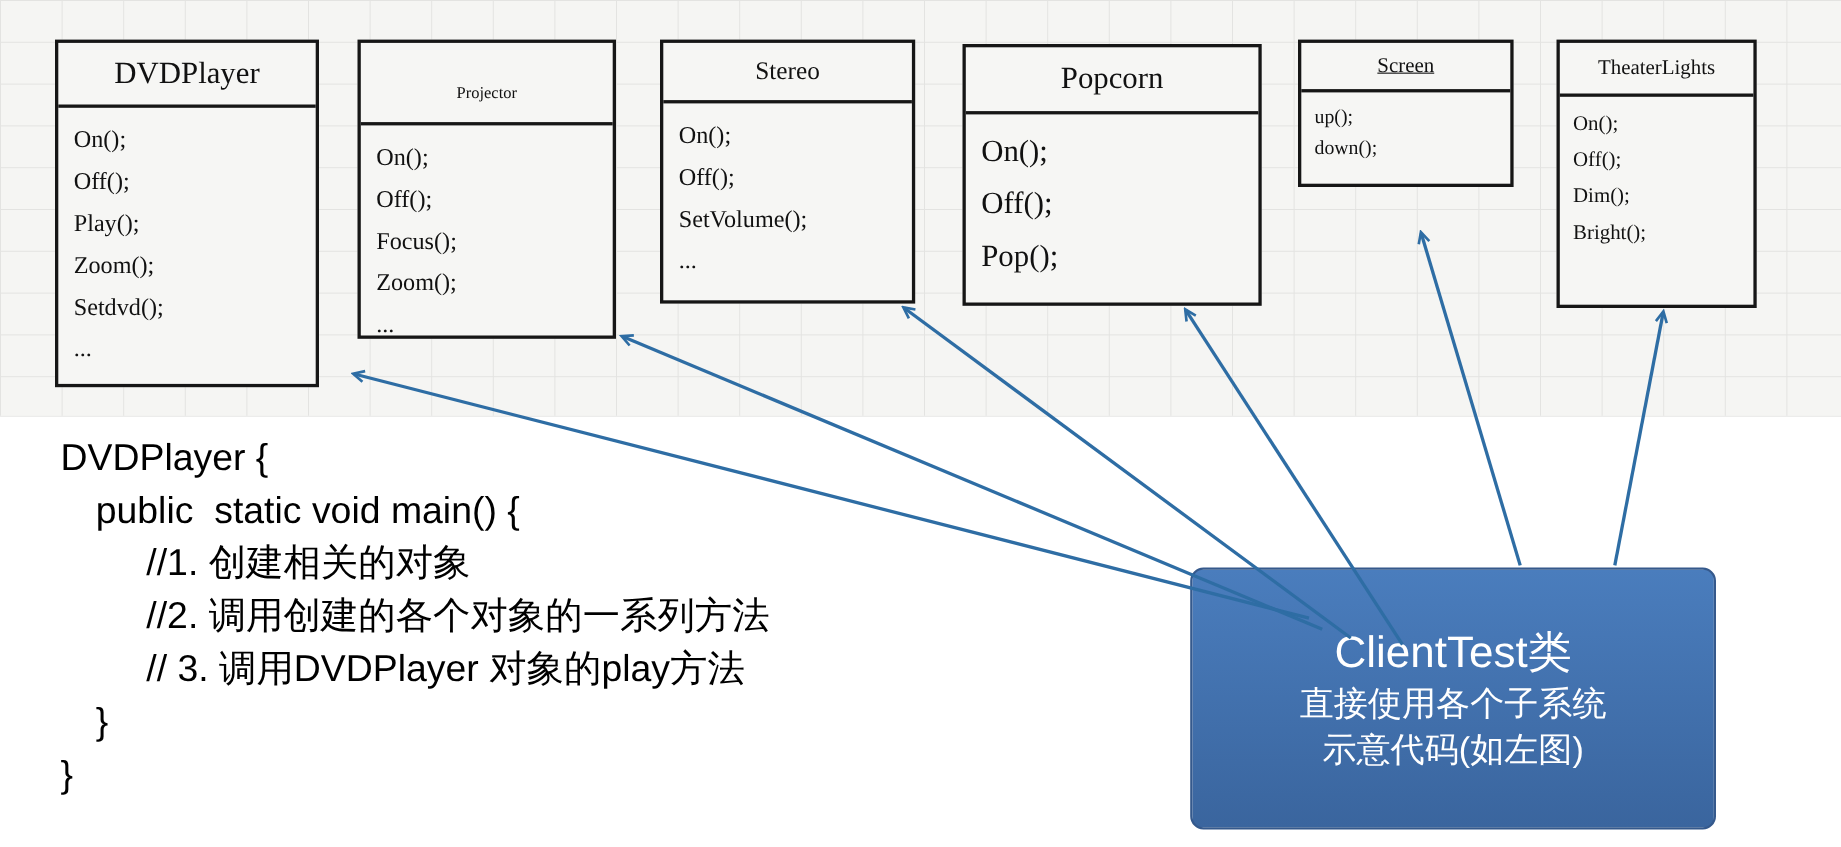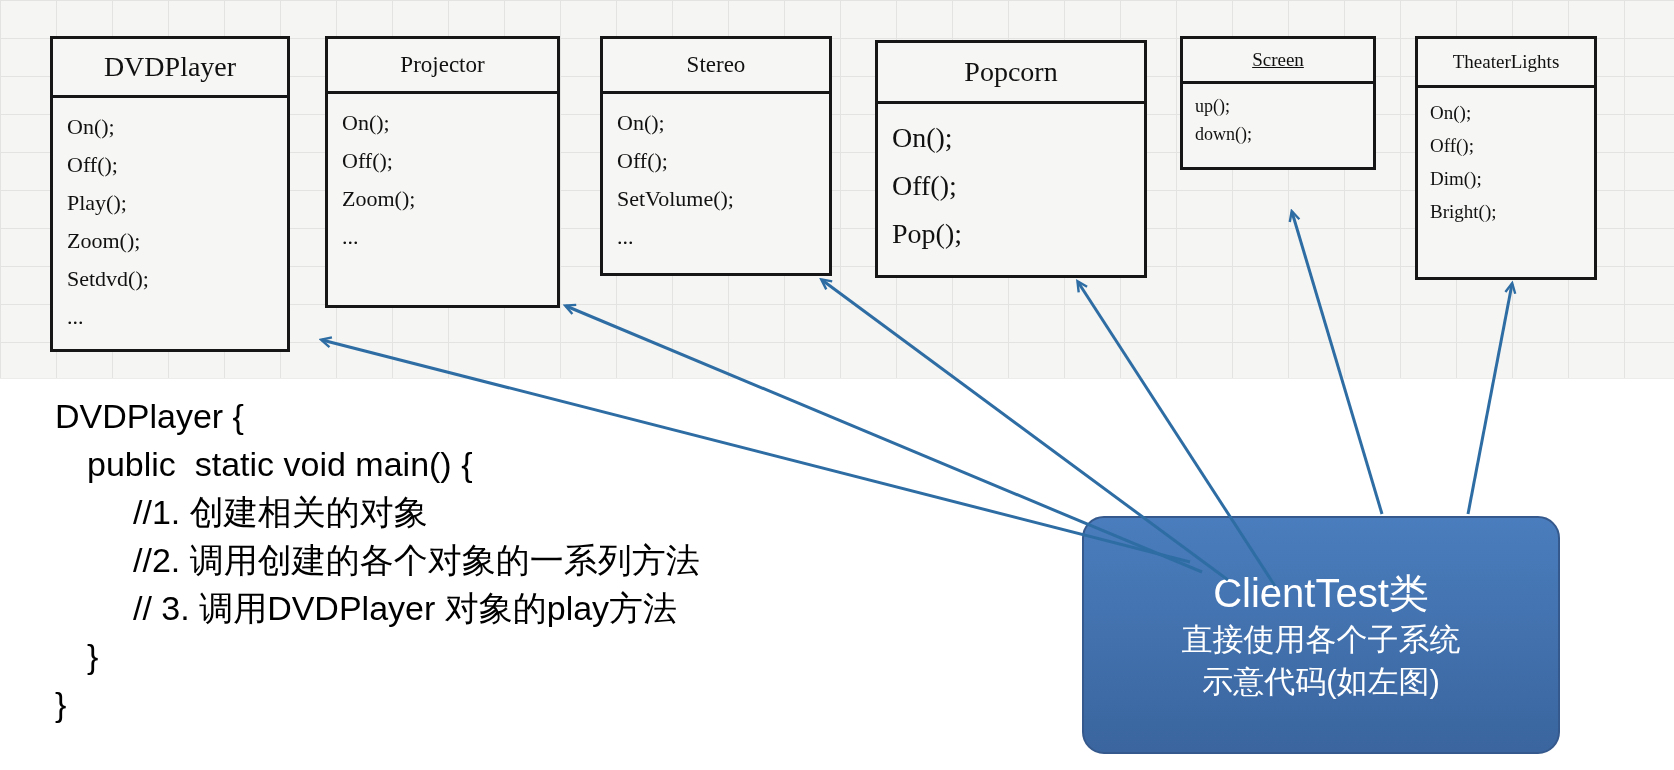--- a/index.html
+++ b/index.html
@@ -39,21 +39,21 @@
   }
   .code-line { white-space:pre; }
   .ind-0 { padding-left:0; }
   .ind-1 { padding-left:32px; }
   .ind-2 { padding-left:78px; }
 
   
   .callout {
     position:absolute; left:1082px; top:516px; width:478px; height:238px;
     background:linear-gradient(180deg, #4a7dbd 0%, #3a659e 100%);
-    border:2px solid #35598c; border-radius:22px;
+    border:2px solid #35598c; border-radius:12px;
     display:flex; flex-direction:column; align-items:center; justify-content:center;
     color:#ffffff; text-align:center; box-sizing:border-box;
   }
   .callout-title { font-size:40px; line-height:52px; }
   .callout-line { font-size:31px; line-height:42px; }
 
   
   .arrows { position:absolute; left:0; top:0; width:1674px; height:770px; pointer-events:none; }
 </style>
 </head>
@@ -69,24 +69,25 @@
       <div class="method">On();</div>
       <div class="method">Off();</div>
       <div class="method">Play();</div>
       <div class="method">Zoom();</div>
       <div class="method">Setdvd();</div>
       <div class="method">...</div>
     </div>
   </div>
 
   <div class="class-box" style="left:325px; top:36px; width:235px; height:272px;">
-    <div class="class-header" style="height:52px; font-size:23px;">Projector</div>
+    <div class="class-header" style="height:52px; font-size:15px;margin-top:20px;">Projector</div>
     <div class="class-methods" style="font-size:22px; line-height:38px;">
       <div class="method">On();</div>
       <div class="method">Off();</div>
+      <div class="method">Focus();</div>
       <div class="method">Zoom();</div>
       <div class="method">...</div>
     </div>
   </div>
 
   <div class="class-box" style="left:600px; top:36px; width:232px; height:240px;">
     <div class="class-header" style="height:52px; font-size:23px;">Stereo</div>
     <div class="class-methods" style="font-size:22px; line-height:38px;">
       <div class="method">On();</div>
       <div class="method">Off();</div>

